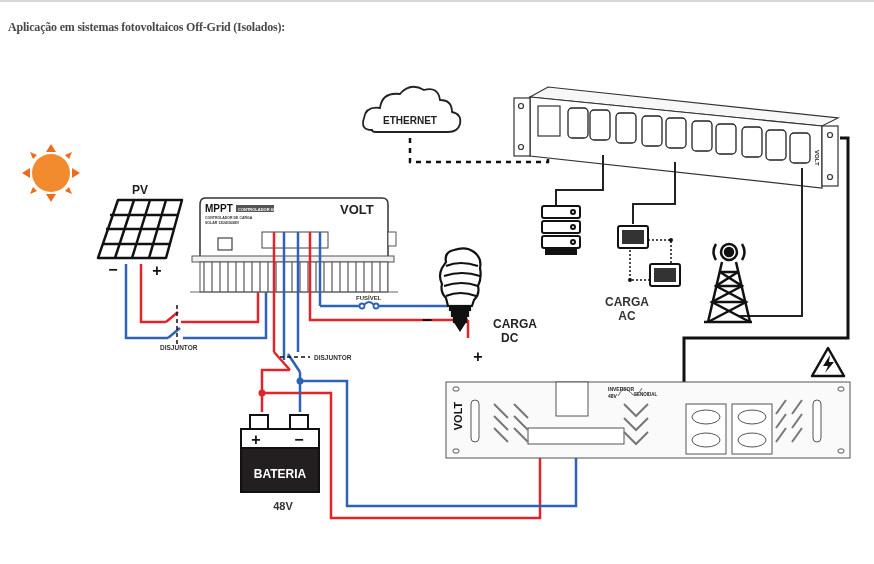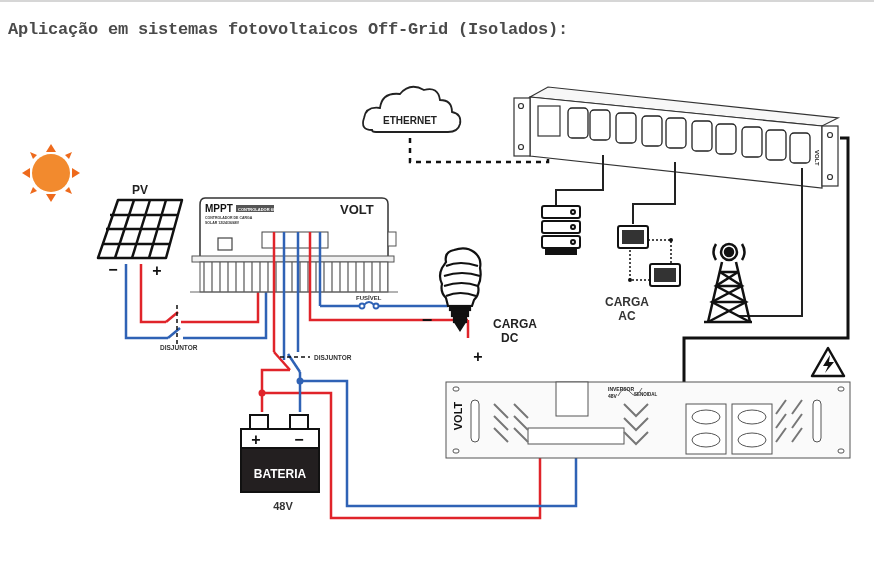--- a/index.html
+++ b/index.html
@@ -1,18 +1,18 @@
 <!DOCTYPE html>
 <html><head>
 <meta charset="utf-8">
 <style>
   html, body { margin:0; padding:0; background:#ffffff; }
   body { width:874px; height:564px; position:relative; overflow:hidden; font-family:"Liberation Sans", sans-serif; }
   .topline { position:absolute; left:0; top:0; width:874px; height:2px; background:#d6d6d6; }
-  .title { position:absolute; left:8px; top:20px; font-size:17px; font-weight:bold; color:#4a4a4a; font-family:Liberation Mono, monospace; letter-spacing:-0.2px; }
+  .title { position:absolute; left:8px; top:20px; font-size:12px; font-weight:bold; color:#4a4a4a; font-family:Liberation Serif, serif; letter-spacing:-0.2px; }
   svg text { font-family:"Liberation Sans", sans-serif; font-weight:bold; }
 </style>
 </head>
 <body>
 
 <div class="topline"></div>
 <div class="title">Aplicação em sistemas fotovoltaicos Off-Grid (Isolados):</div>
 
 <svg width="874" height="564" style="position:absolute;left:0;top:0">
   <defs>

